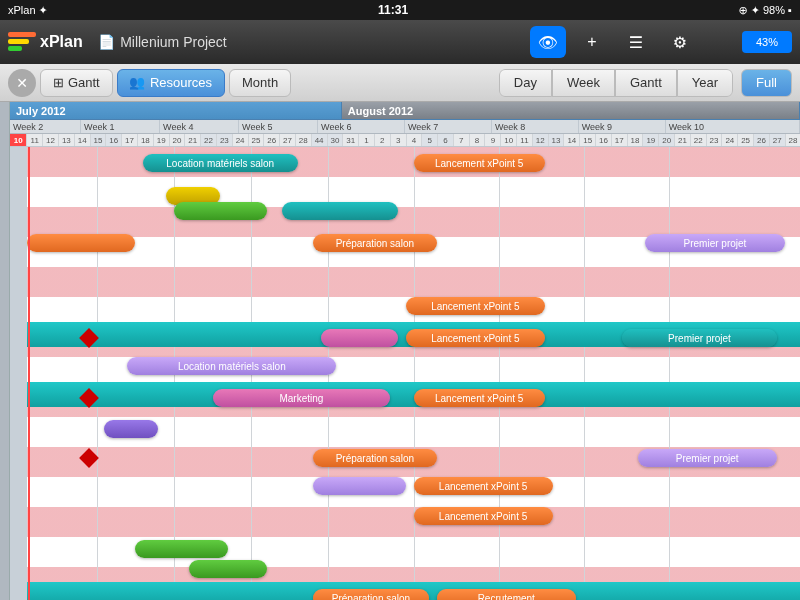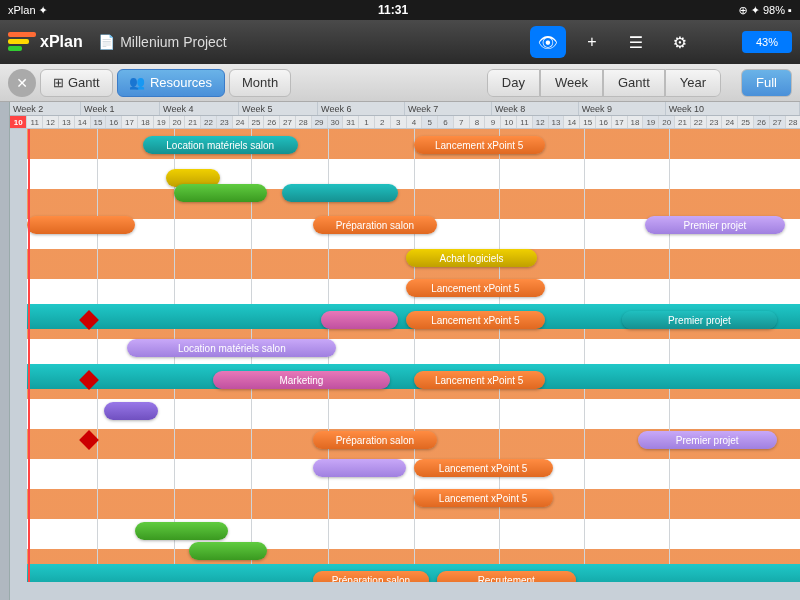--- a/index.html
+++ b/index.html
@@ -79,21 +79,21 @@
     .view-spacer { flex: 1; }
     .time-btn {
       height: 28px; padding: 0 14px; border-radius: 0;
       display: flex; align-items: center;
       font-size: 13px; cursor: pointer; color: #333;
       background: linear-gradient(to bottom, #f5f5f5, #ddd);
       border: 1px solid #bbb;
     }
     .time-btn:first-child { border-radius: 6px 0 0 6px; justify-content: center; }
     .time-btn:last-of-type { border-radius: 0 6px 6px 0; }
-    .time-btn.full { background: linear-gradient(to bottom, #6ab3e8, #4a90d9); color: white; border-radius: 6px; margin-left: 16px; }
+    .time-btn.full { background: linear-gradient(to bottom, #6ab3e8, #4a90d9); color: white; border-radius: 6px; margin-left: 4px; }
 
     
     #gantt-area {
       height: calc(600px - 20px - 44px - 38px);
       display: flex;
       overflow: hidden;
     }
 
     
     #left-sidebar {
@@ -283,20 +283,24 @@
     <span>Full</span>
   </div>
 </div>
 
 <div id="gantt-area">
 
   <div id="left-sidebar"></div>
 
   <div id="gantt-main">
 
+    <div id="month-header">
+      <div class="month-cell" style="width:42%; background: linear-gradient(to bottom, #5a9fd4, #4a8fc4);">July 2012</div>
+      <div class="month-cell" style="width:58%; background: linear-gradient(to bottom, #9aa0a8, #7a8088);">August 2012</div>
+    </div>
 
     <div id="week-header">
       <div class="week-cell" style="width:9%;">Week 2</div>
       <div class="week-cell" style="width:10%;">Week 1</div>
       <div class="week-cell" style="width:10%;">Week 4</div>
       <div class="week-cell" style="width:10%;">Week 5</div>
       <div class="week-cell" style="width:11%;">Week 6</div>
       <div class="week-cell" style="width:11%;">Week 7</div>
       <div class="week-cell" style="width:11%;">Week 8</div>
       <div class="week-cell" style="width:11%;">Week 9</div>
@@ -317,21 +321,21 @@
       <div class="day-cell" style="width:2%;">19</div>
       <div class="day-cell" style="width:2%;">20</div>
       <div class="day-cell" style="width:2%;">21</div>
       <div class="day-cell weekend" style="width:2%;">22</div>
       <div class="day-cell weekend" style="width:2%;">23</div>
       <div class="day-cell" style="width:2%;">24</div>
       <div class="day-cell" style="width:2%;">25</div>
       <div class="day-cell" style="width:2%;">26</div>
       <div class="day-cell" style="width:2%;">27</div>
       <div class="day-cell" style="width:2%;">28</div>
-      <div class="day-cell weekend" style="width:2%;">29</div>
+      <div class="day-cell weekend" style="width:2%;">44</div>
       <div class="day-cell weekend" style="width:2%;">30</div>
       <div class="day-cell" style="width:2%;text-align:center;">31</div>
       <div class="day-cell" style="width:2%;">1</div>
       <div class="day-cell" style="width:2%;">2</div>
       <div class="day-cell" style="width:2%;">3</div>
       <div class="day-cell" style="width:2%;">4</div>
       <div class="day-cell weekend" style="width:2%;">5</div>
       <div class="day-cell weekend" style="width:2%;">6</div>
       <div class="day-cell" style="width:2%;">7</div>
       <div class="day-cell" style="width:2%;">8</div>
@@ -351,21 +355,21 @@
       <div class="day-cell" style="width:2%;">22</div>
       <div class="day-cell" style="width:2%;">23</div>
       <div class="day-cell" style="width:2%;">24</div>
       <div class="day-cell" style="width:2%;">25</div>
       <div class="day-cell weekend" style="width:2%;">26</div>
       <div class="day-cell weekend" style="width:2%;">27</div>
       <div class="day-cell" style="width:2%;">28</div>
 
     </div>
 
-    <div id="chart-body" style="position:relative; height: calc(100% - 45px); background: #f97316; overflow:hidden;margin-left:17px;">
+    <div id="chart-body" style="position:relative; height: calc(100% - 45px); background: #fca5a5; overflow:hidden;margin-left:17px;">
 
       <div style="position:absolute;top:0;left:0;right:0;bottom:0;background:repeating-linear-gradient(to bottom, rgba(220,235,250,0.3) 0px, rgba(220,235,250,0.3) 30px, white 30px, white 60px);"></div>
 
       <div class="grid-line week" style="left:9%;"></div>
       <div class="grid-line week" style="left:19%;"></div>
       <div class="grid-line week" style="left:29%;"></div>
       <div class="grid-line week" style="left:39%;"></div>
       <div class="grid-line week" style="left:50%;"></div>
       <div class="grid-line week" style="left:61%;"></div>
       <div class="grid-line week" style="left:72%;"></div>
@@ -381,21 +385,20 @@
       <div class="bar orange" style="top:7px;left:50%;width:17%;">Lancement xPoint 5</div>
 
       <div class="bar yellow" style="top:40px;left:18%;width:7%;"></div>
       <div class="bar green" style="top:55px;left:19%;width:12%;"></div>
       <div class="bar teal" style="top:55px;left:33%;width:15%;"></div>
 
       <div class="bar orange" style="top:87px;left:0;width:14%;"></div>
       <div class="bar orange" style="top:87px;left:37%;width:16%;">Préparation salon</div>
       <div class="bar lavender" style="top:87px;left:80%;width:18%;">Premier projet</div>
 
-      <div class="bar yellow" style="top:120px;left:49%;width:17%;">Achat logiciels</div>
 
       <div class="bar orange" style="top:150px;left:49%;width:18%;">Lancement xPoint 5</div>
 
       <div class="bar orange" style="top:182px;left:49%;width:18%;z-index:2;">Lancement xPoint 5</div>
       <div class="bar pink" style="top:182px;left:38%;width:10%;z-index:2;"></div>
       <div class="bar teal" style="top:182px;left:77%;width:20%;z-index:2;">Premier projet</div>
 
       <div class="milestone" style="top:184px;left:55px;z-index:6;"></div>
 
       <div class="bar lavender" style="top:210px;left:13%;width:27%;">Location matériels salon</div>

